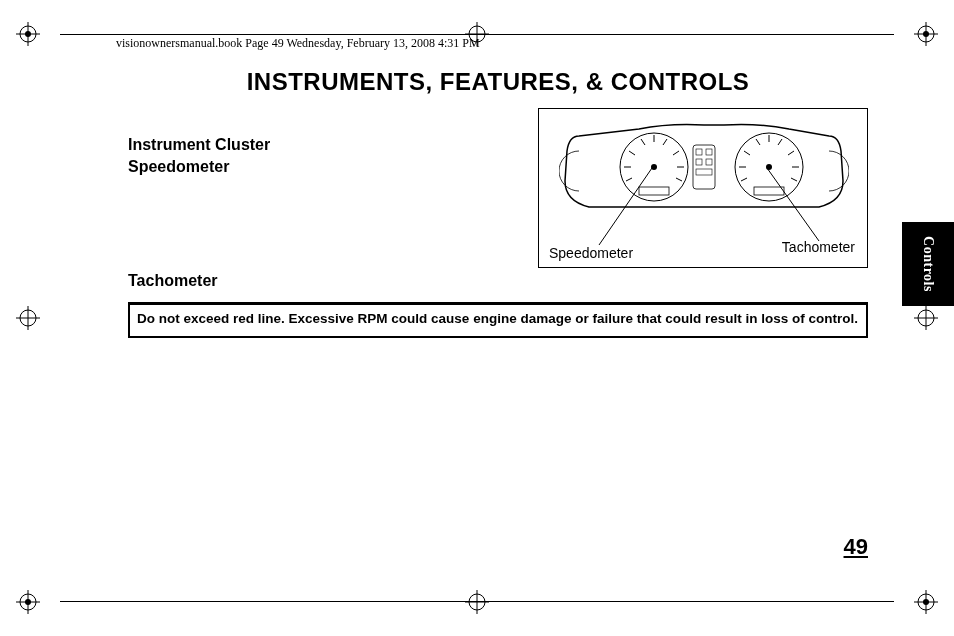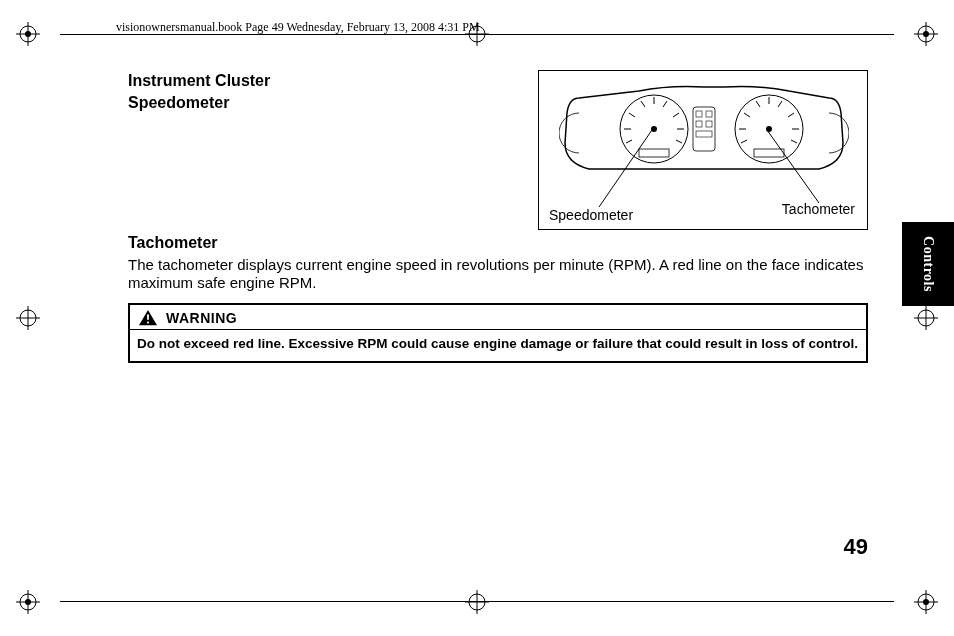--- a/index.html
+++ b/index.html
@@ -13,41 +13,41 @@
     overflow: hidden;
   }
   
   .reg-mark { position: absolute; width: 24px; height: 24px; }
   .reg-mark svg { display: block; }
   .top-rule { position: absolute; left: 60px; right: 60px; top: 34px; height: 1px; background: #000; }
   .bot-rule { position: absolute; left: 60px; right: 60px; bottom: 34px; height: 1px; background: #000; }
 
   .header-info {
     position: absolute;
-    top: 20px;
+    top: 36px;
     left: 116px;
     font-size: 12px;
     font-family: "Times New Roman", serif;
   }
 
   .page {
     position: absolute;
     left: 128px;
     top: 68px;
     width: 740px;
   }
   .page-title {
     font-size: 24px;
     font-weight: bold;
     text-align: center;
     margin-bottom: 10px;
     letter-spacing: 0.5px;
   }
   .columns { display: flex; }
-  .col-left { flex: 1 1 auto; padding-right: 14px; }
+  .col-left { flex: 1 1 auto; padding-right: 14px; margin-top: 26px; }
   .col-right { width: 330px; flex: none; }
 
   .section-head {
     font-size: 16px;
     font-weight: bold;
     margin-top: 4px;
     margin-bottom: 4px;
   }
   .body-text {
     font-size: 15px;
@@ -120,20 +120,21 @@
     font-weight: bold;
     line-height: 1.25;
   }
 
   .page-num {
     position: absolute;
     right: 86px;
     bottom: 76px;
     font-size: 22px;
     font-weight: bold;
+    text-decoration: underline;
   }
 </style>
 </head>
 <body>
 
 <div class="top-rule"></div>
 <div class="bot-rule"></div>
 
 <div class="reg-mark" style="left:16px; top:22px;">
   <svg width="24" height="24">
@@ -197,20 +198,21 @@
     </svg>
 </div>
 
 <div class="header-info">visionownersmanual.book  Page 49  Wednesday, February 13, 2008  4:31 PM</div>
 
 <div class="tab">
   <span>Controls</span>
 </div>
 
 <div class="page">
+  <div class="page-title">INSTRUMENTS, FEATURES, &amp; CONTROLS</div>
 
   <div class="columns">
     <div class="col-left">
       <div class="section-head">Instrument Cluster</div>
 
       <div class="section-head">Speedometer</div>
     </div>
 
     <div class="col-right">
       <div class="figure-box">
@@ -263,28 +265,19 @@
           <line x1="113" y1="59" x2="60" y2="136" stroke="#000"></line>
           <line x1="228" y1="59" x2="280" y2="132" stroke="#000"></line>
         </svg>
         <div class="fig-label" style="left:10px; top:136px;">Speedometer</div>
         <div class="fig-label" style="right:12px; top:130px;">Tachometer</div>
       </div>
     </div>
   </div>
 
   <div class="section-head">Tachometer</div>
-  <div class="body-text">The tachometer displays current engine speed in revolutions per minute (RPM). A red line on the face indicates maximum safe engine RPM.</div>
 
   <div class="warning-box">
-    <div class="warning-head">
-      <svg class="warn-icon" viewBox="0 0 22 20">
-        <path d="M11 1 L21 18 L1 18 Z" fill="#000"></path>
-        <rect x="10" y="6" width="2" height="6" fill="#fff"></rect>
-        <rect x="10" y="14" width="2" height="2" fill="#fff"></rect>
-      </svg>
-      <span class="warning-head-text">WARNING</span>
-    </div>
     <div class="warning-body">Do not exceed red line. Excessive RPM could cause engine damage or failure that could result in loss of control.</div>
   </div>
 </div>
 
 <div class="page-num">49</div>
 
 </body></html>

